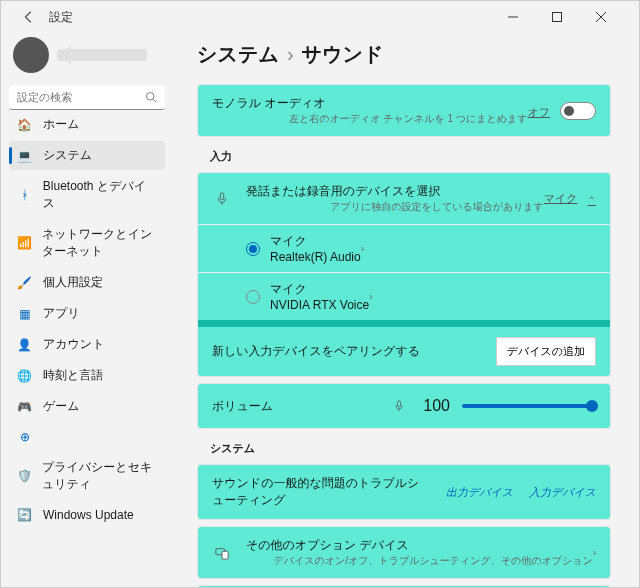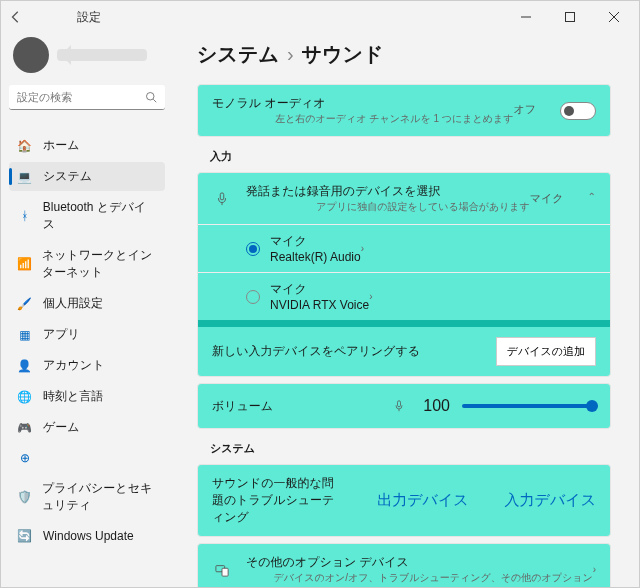--- a/index.html
+++ b/index.html
@@ -1,56 +1,56 @@
 <!DOCTYPE html>
 <html><head>
 <meta charset="utf-8">
 <style>
 * { box-sizing: border-box; margin: 0; padding: 0; }
 body { font-family: "Yu Gothic UI", "Segoe UI", sans-serif; font-size: 12px; background: #f3f3f3; color: #1a1a1a; width: 640px; height: 588px; overflow: hidden; border: 1px solid #ccc; }
-.titlebar { height: 32px; display: flex; align-items: center; padding: 0 3px; gap: 41px; }
+.titlebar { height: 32px; display: flex; align-items: center; padding: 0 16px; }
 .back-btn { width: 24px; height: 24px; display: flex; align-items: center; justify-content: center; color: #555; margin-right: 8px; }
 .title { color: #333; flex: 1; }
 .win-controls { display: flex; }
 .win-btn { width: 44px; height: 28px; display: flex; align-items: center; justify-content: center; color: #333; }
 .container { display: flex; height: calc(100% - 32px); }
 .sidebar { width: 172px; padding: 0 8px; }
 .profile { display: flex; align-items: center; padding: 4px 4px 12px; }
 .avatar { width: 36px; height: 36px; border-radius: 50%; background: #555; margin-right: 8px; }
 .pname { background: #e0e0e0; border-radius: 4px; height: 12px; width: 90px; position: relative; }
 .pname:after { content:""; position:absolute; left:-6px; top:-4px; border:10px solid transparent; border-right-color:#e0e0e0; }
-.search { position: relative; margin-bottom: 21px; }
+.search { position: relative; margin-bottom: 0; }
 .search input { width: 100%; padding: 6px 8px; border: none; border-bottom: 1px solid #888; background: #fff; border-radius: 3px; font-size: 11px; }
 .search .sicon { position: absolute; right: 8px; top: 6px; color: #555; }
 .nav-item { display: flex; align-items: center; padding: 6px 8px; border-radius: 4px; margin-bottom: 2px; cursor: pointer; }
 .nav-item.active { background: #e6e6e6; position: relative; }
 .nav-item.active:before { content:""; position:absolute; left:0; top:6px; bottom:6px; width:3px; background:#0067c0; border-radius:2px; }
 .nav-item .icon { width: 16px; height: 16px; margin-right: 10px; display: flex; align-items: center; justify-content: center; font-size: 12px; }
 .main { flex: 1; overflow-y: auto; padding: 8px 28px 12px 24px; }
 .breadcrumb { font-size: 20px; font-weight: 600; margin-bottom: 16px; display: flex; align-items: center; gap: 8px; }
 .breadcrumb .sep { color: #888; font-weight: 400; }
 .card { background: #5eead4; border: 1px solid #e5e5e5; border-radius: 4px; margin-bottom: 6px; }
 .row { display: flex; align-items: center; padding: 10px 14px; min-height: 44px; }
 .row .ricon { width: 20px; margin-right: 14px; color: #555; display: flex; align-items: center; justify-content: center; }
 .row .rtext { flex: 1; }
 .row .rtitle { font-size: 12px; }
 .row .rsub { font-size: 10px; color: #666; text-align: right; }
-.row .ract { display: flex; align-items: flex-start; gap: 24px; color: #555; font-size: 11px; }
+.row .ract { display: flex; align-items: flex-end; gap: 10px; color: #555; font-size: 11px; text-decoration: underline; }
 .chev { color: #666; font-size: 10px; }
 .sect-title { font-size: 11px; font-weight: 700; margin: 12px 13px 8px; }
 .toggle { width: 36px; height: 18px; border-radius: 9px; border: 1px solid #888; background: #fff; position: relative; }
 .toggle:after { content:""; position:absolute; left:3px; top:3px; width:10px; height:10px; border-radius:50%; background:#555; }
 .subrow { padding: 8px 14px 8px 48px; display: flex; align-items: center; border-top: 1px solid #eee; }
 .radio { width: 14px; height: 14px; border-radius: 50%; border: 1px solid #888; margin-right: 10px; display: flex; align-items: center; justify-content: center; }
 .radio.sel { border-color: #0067c0; }
 .radio.sel:after { content:""; width:8px; height:8px; border-radius:50%; background:#0067c0; }
 .btn-outline { border: 1px solid #ccc; background: #fff; padding: 6px 10px; border-radius: 0; font-size: 11px; }
 .slider { flex: 1; height: 4px; background: #0067c0; border-radius: 2px; position: relative; margin: 0 4px 0 12px; }
 .slider:after { content:""; position:absolute; right:-6px; top:-4px; width:12px; height:12px; border-radius:50%; background:#0067c0; }
-.link { color: #0067c0; font-size: 15px; margin-left: 36px; }
+.link { color: #0067c0; font-size: 11px; margin-left: 16px; font-style: italic; }
 </style>
 </head>
 <body>
 
 <div class="titlebar">
   <div class="back-btn">
     <svg width="14" height="14" viewBox="0 0 16 16">
         <path d="M10 2 L4 8 L10 14" stroke="currentColor" fill="none" stroke-width="1.5"></path>
       </svg>
   </div>

